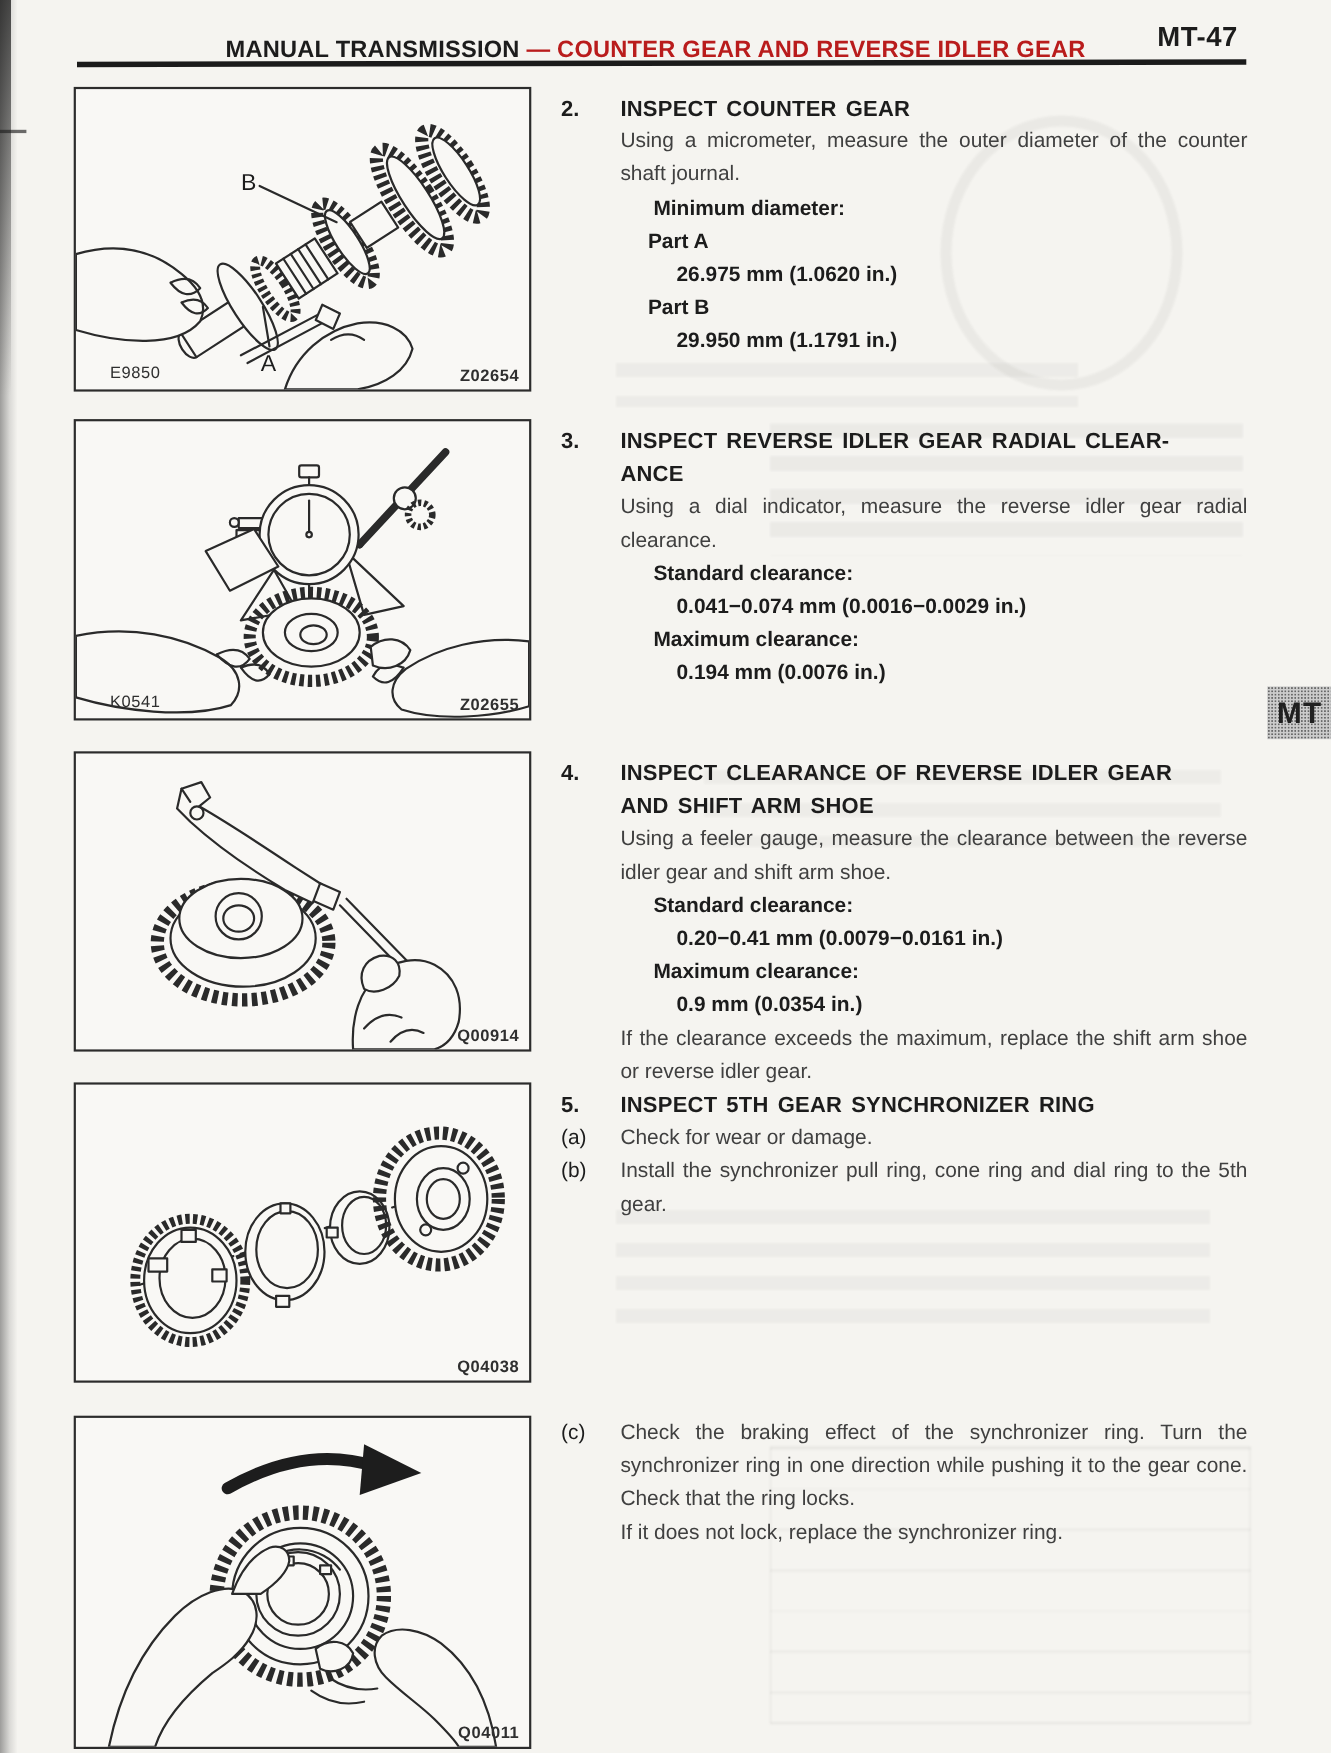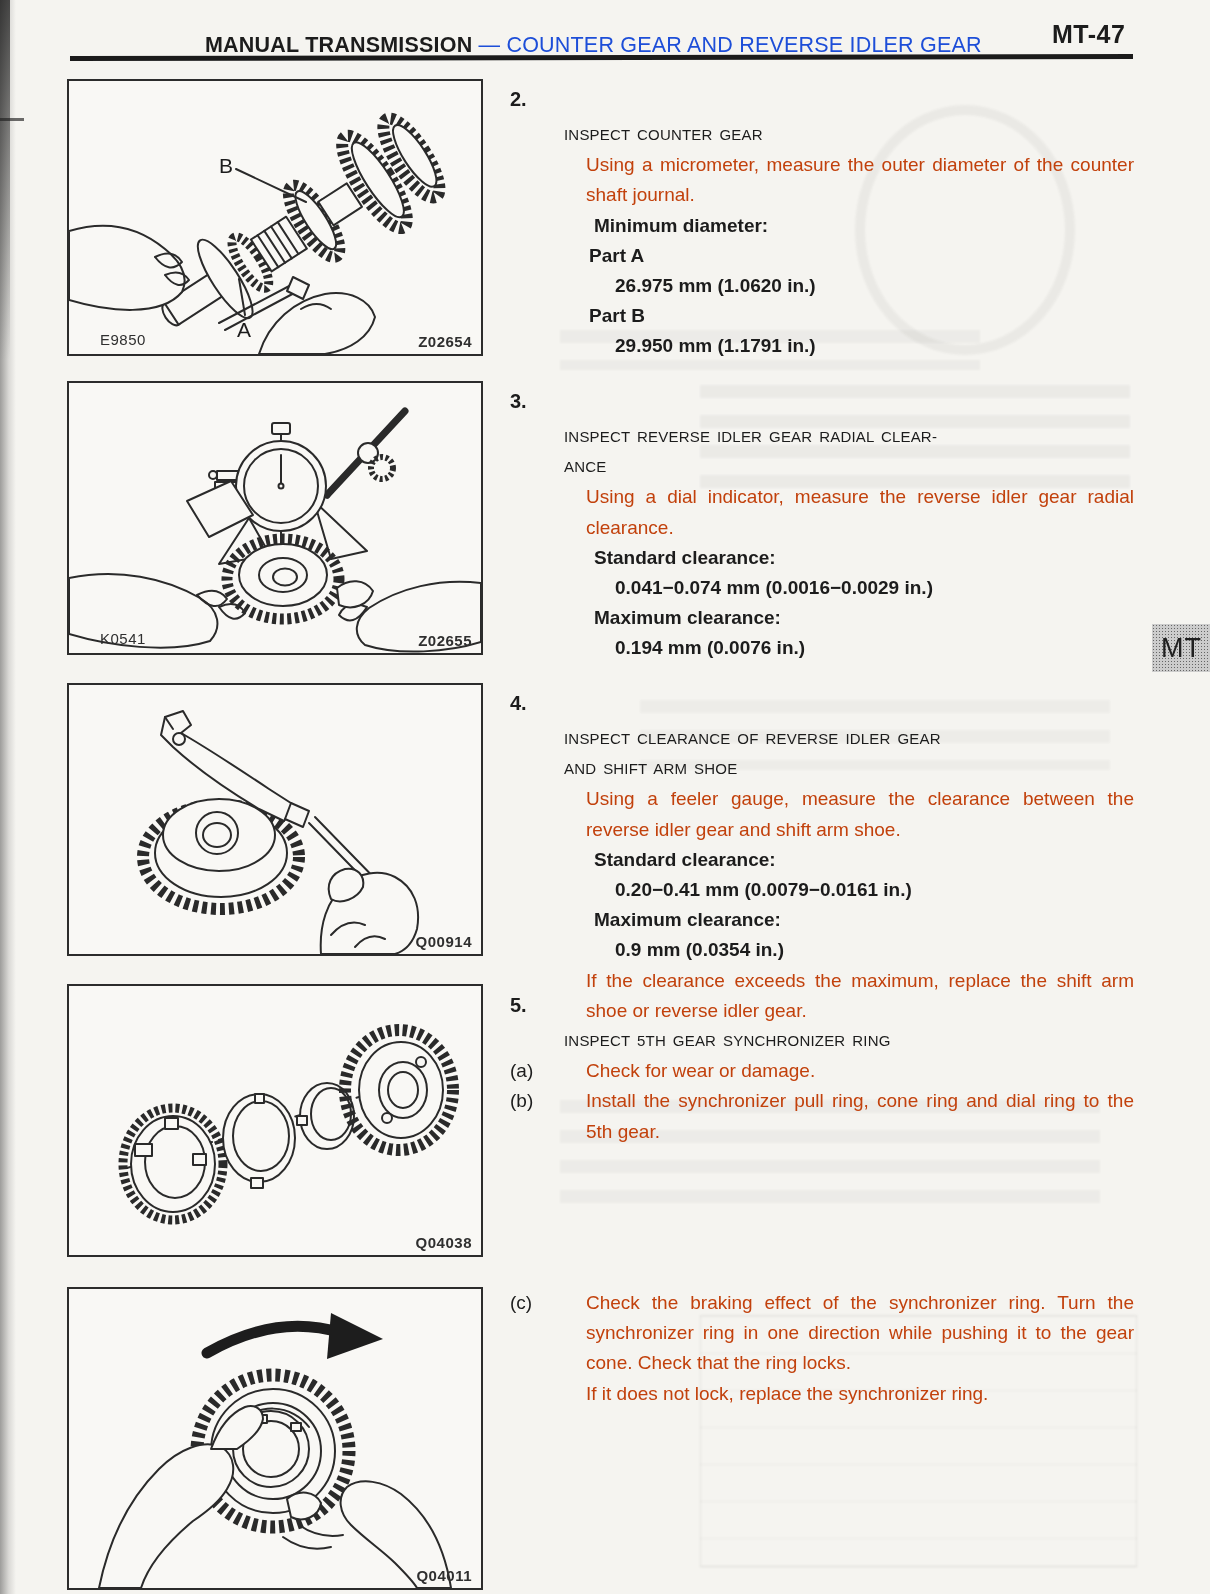--- a/index.html
+++ b/index.html
@@ -21,30 +21,30 @@
   }
   .edge-tick{position:absolute;left:0;top:118px;width:24px;height:3px;background:rgba(30,30,30,.65);}
   .ghost{position:absolute;pointer-events:none;filter:blur(1.2px);}
   .ghost-stripes{background:repeating-linear-gradient(180deg, rgba(45,45,45,.06) 0 13px, rgba(0,0,0,0) 13px 30px);}
   .ghost-ring{border:10px solid rgba(40,40,40,.05);border-radius:50%;}
   .ghost-box{border:1px solid rgba(40,40,40,.08);
     background:repeating-linear-gradient(180deg, rgba(45,45,45,.05) 0 1.5px, rgba(0,0,0,0) 1.5px 37px);}
   
   .header-title{position:absolute;left:205px;top:33px;font-size:21.5px;letter-spacing:.2px;white-space:nowrap;}
   .header-title .t1{font-weight:bold;}
-  .header-title .t2{font-weight:normal;color:#1d4ed8;}
+  .header-title .t2{font-weight:bold;color:#b91c1c;}
   .page-number{position:absolute;left:1052px;top:20px;font-size:25px;font-weight:bold;letter-spacing:.5px;text-align:right;}
   .header-rule{position:absolute;left:70px;top:55px;width:1063px;height:4.5px;background:#1b1b1b;transform:rotate(-.12deg);}
   
   .side-tab{
     position:absolute;right:0;top:624px;width:58px;height:48px;
     background-color:#cccccc;
     background-image:radial-gradient(rgba(90,90,90,.9) .8px, rgba(0,0,0,0) 1px);
     background-size:3px 3px;
-    color:#202020;font-size:27px;font-weight:normal;line-height:48px;padding-left:9px;
+    color:#202020;font-size:27px;font-weight:bold;line-height:48px;padding-left:9px;
     letter-spacing:1px;box-sizing:border-box;overflow:hidden;
   }
   
   .fig{
     position:absolute;left:67px;width:412px;border:2.5px solid #2c2c2c;background:#f9f8f5;
     box-sizing:content-box;
   }
   .fig svg{position:absolute;left:0;top:0;}
   .fig-code{position:absolute;font-size:15px;color:#2f2f2f;letter-spacing:.5px;}
   .fig-code.bl{left:11px;bottom:6px;margin-left:20px;}
@@ -53,22 +53,22 @@
   .sw{stroke:#2a2a2a;stroke-width:2;fill:#f9f8f5;stroke-linejoin:round;}
   .teeth{stroke:#2a2a2a;fill:none;}
   .thick{stroke:#2a2a2a;stroke-width:7;fill:none;stroke-linecap:round;}
   .callout{font-size:21px;fill:#1c1c1c;font-family:"Liberation Sans",sans-serif;}
   
   .sec{position:absolute;left:510px;width:624px;font-size:19px;line-height:30.2px;}
   .row{display:flex;}
   .num{width:54px;flex:0 0 54px;font-weight:bold;font-size:20px;}
   .marker{width:54px;flex:0 0 54px;font-size:19px;}
   .content{flex:1;min-width:0;}
-  .sec-heading{font-weight:normal;font-size:15px;letter-spacing:.2px;word-spacing:2.5px;white-space:pre-line;margin-top:36px;}
-  .body-text{text-align:justify;color:#c2410c;margin-left:22px;}
+  .sec-heading{font-weight:bold;font-size:20px;letter-spacing:.2px;word-spacing:2.5px;white-space:pre-line;}
+  .body-text{text-align:justify;color:#404040;}
   .preline{white-space:pre-line;}
   .spec-label{font-weight:bold;margin-left:30px;}
   .spec-sub{font-weight:bold;padding-left:25px;}
   .spec-val{font-weight:bold;padding-left:51px;}
 </style>
 </head>
 <body>
 
 <div class="page">
 

